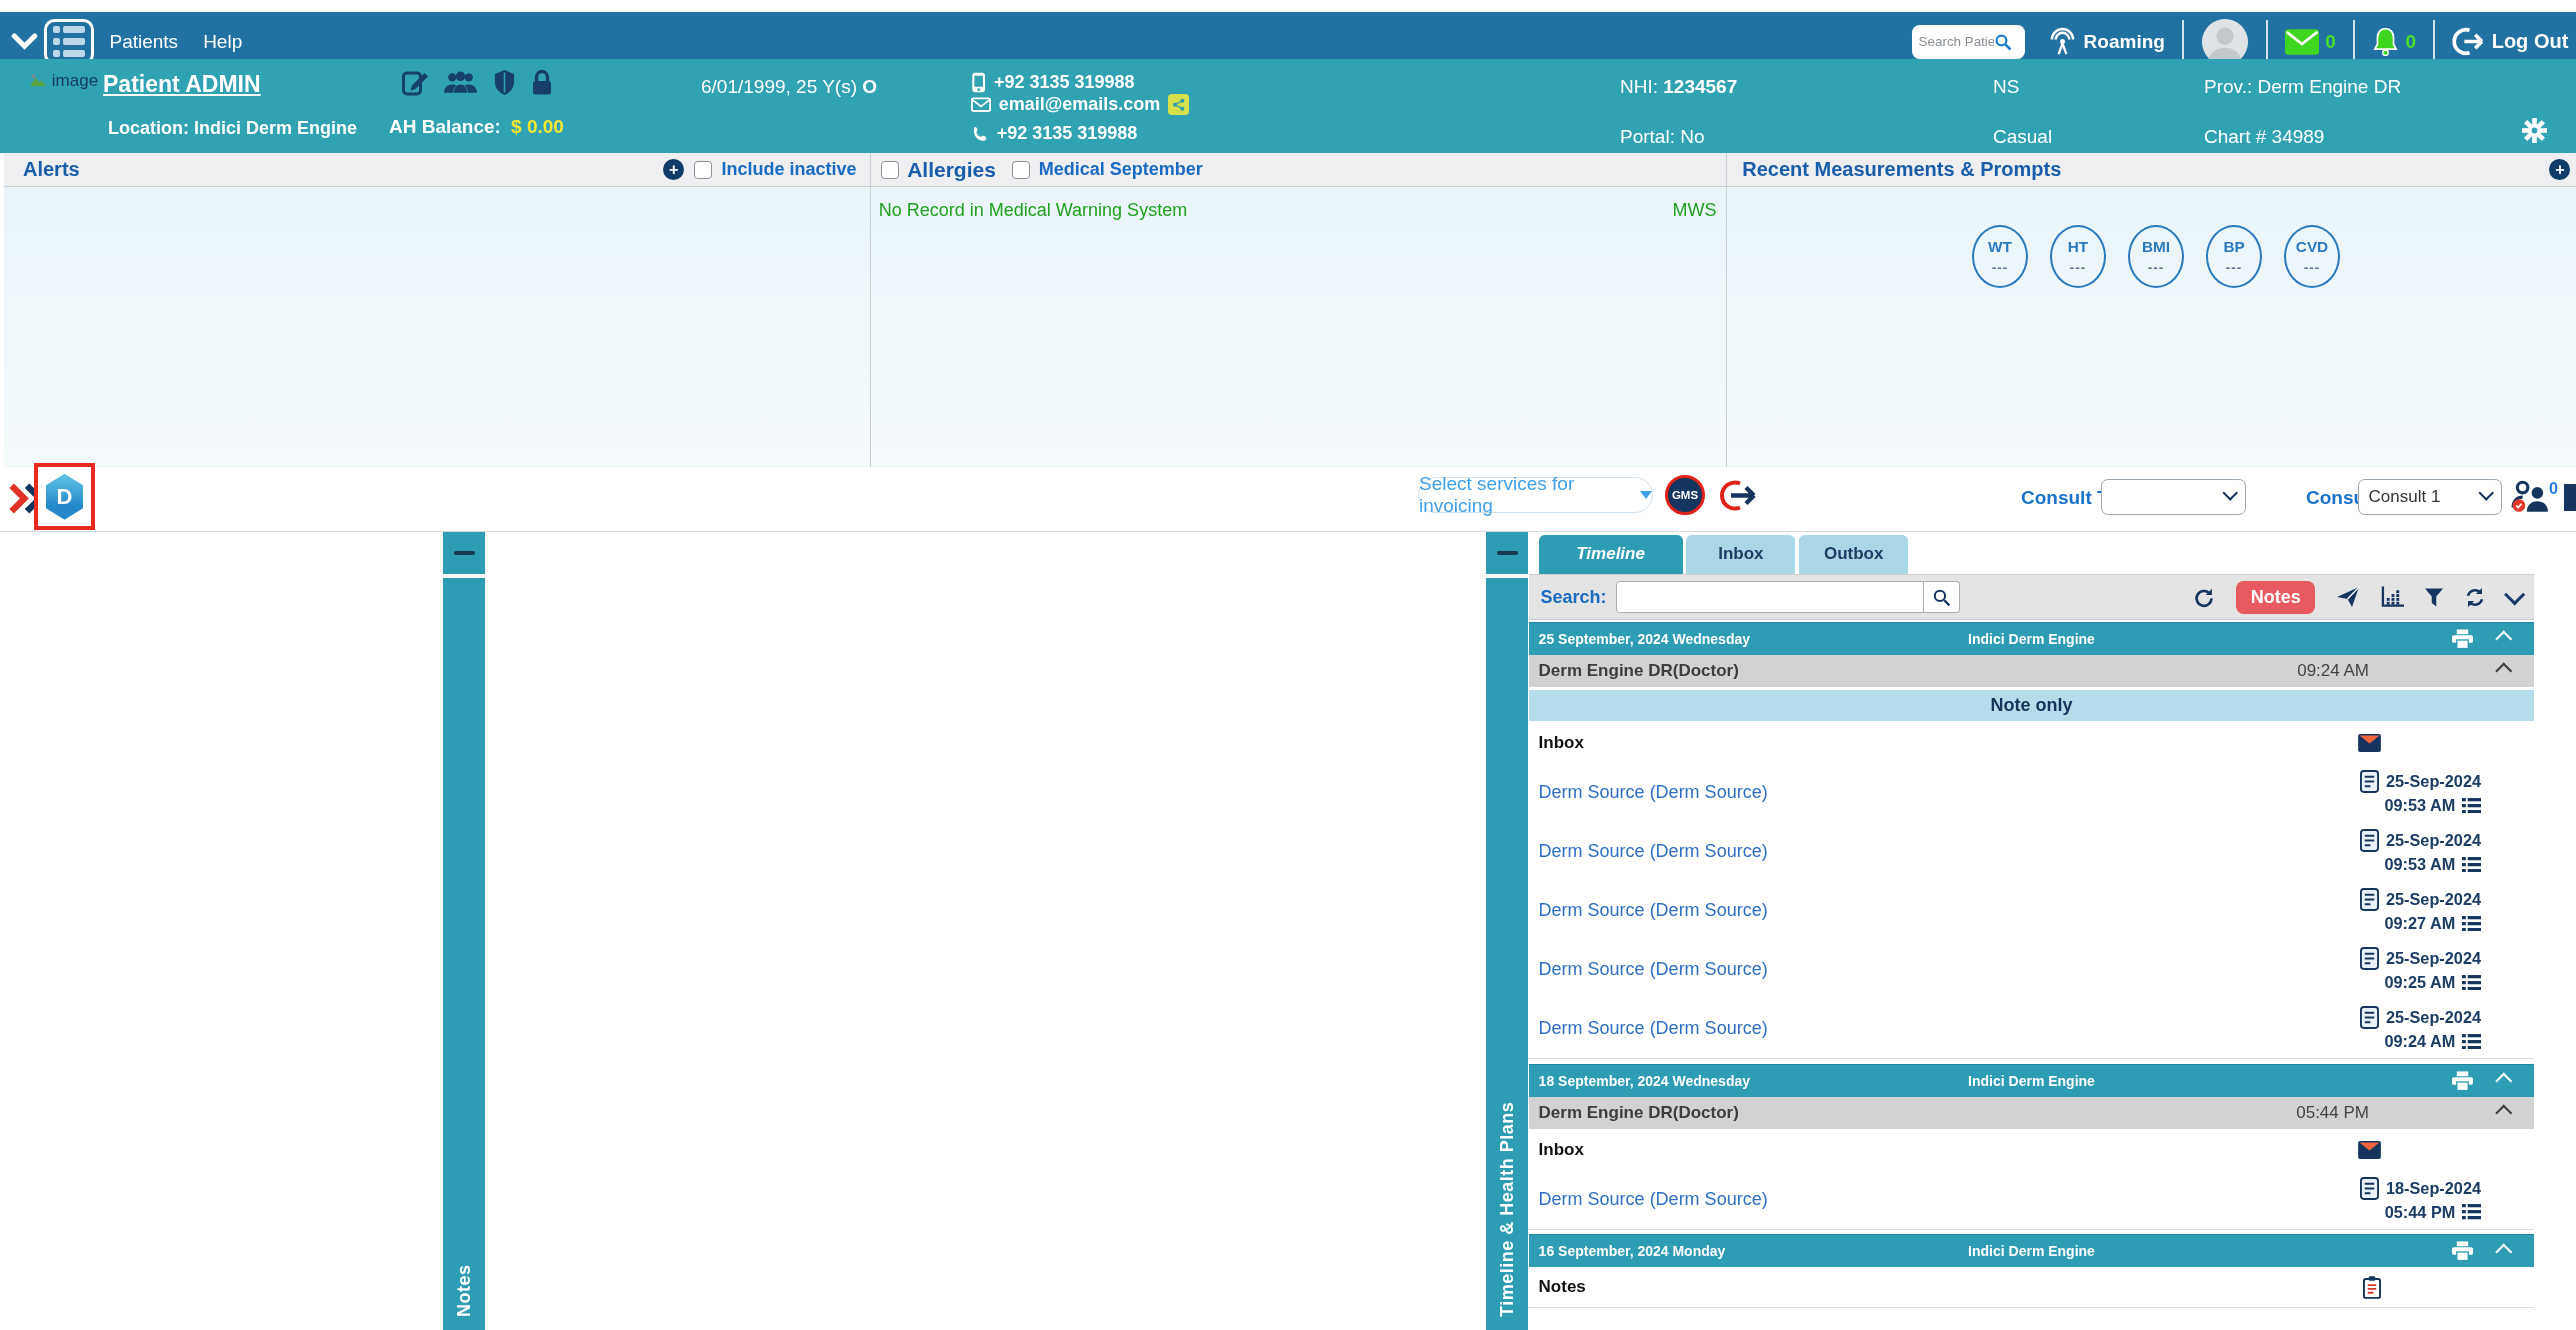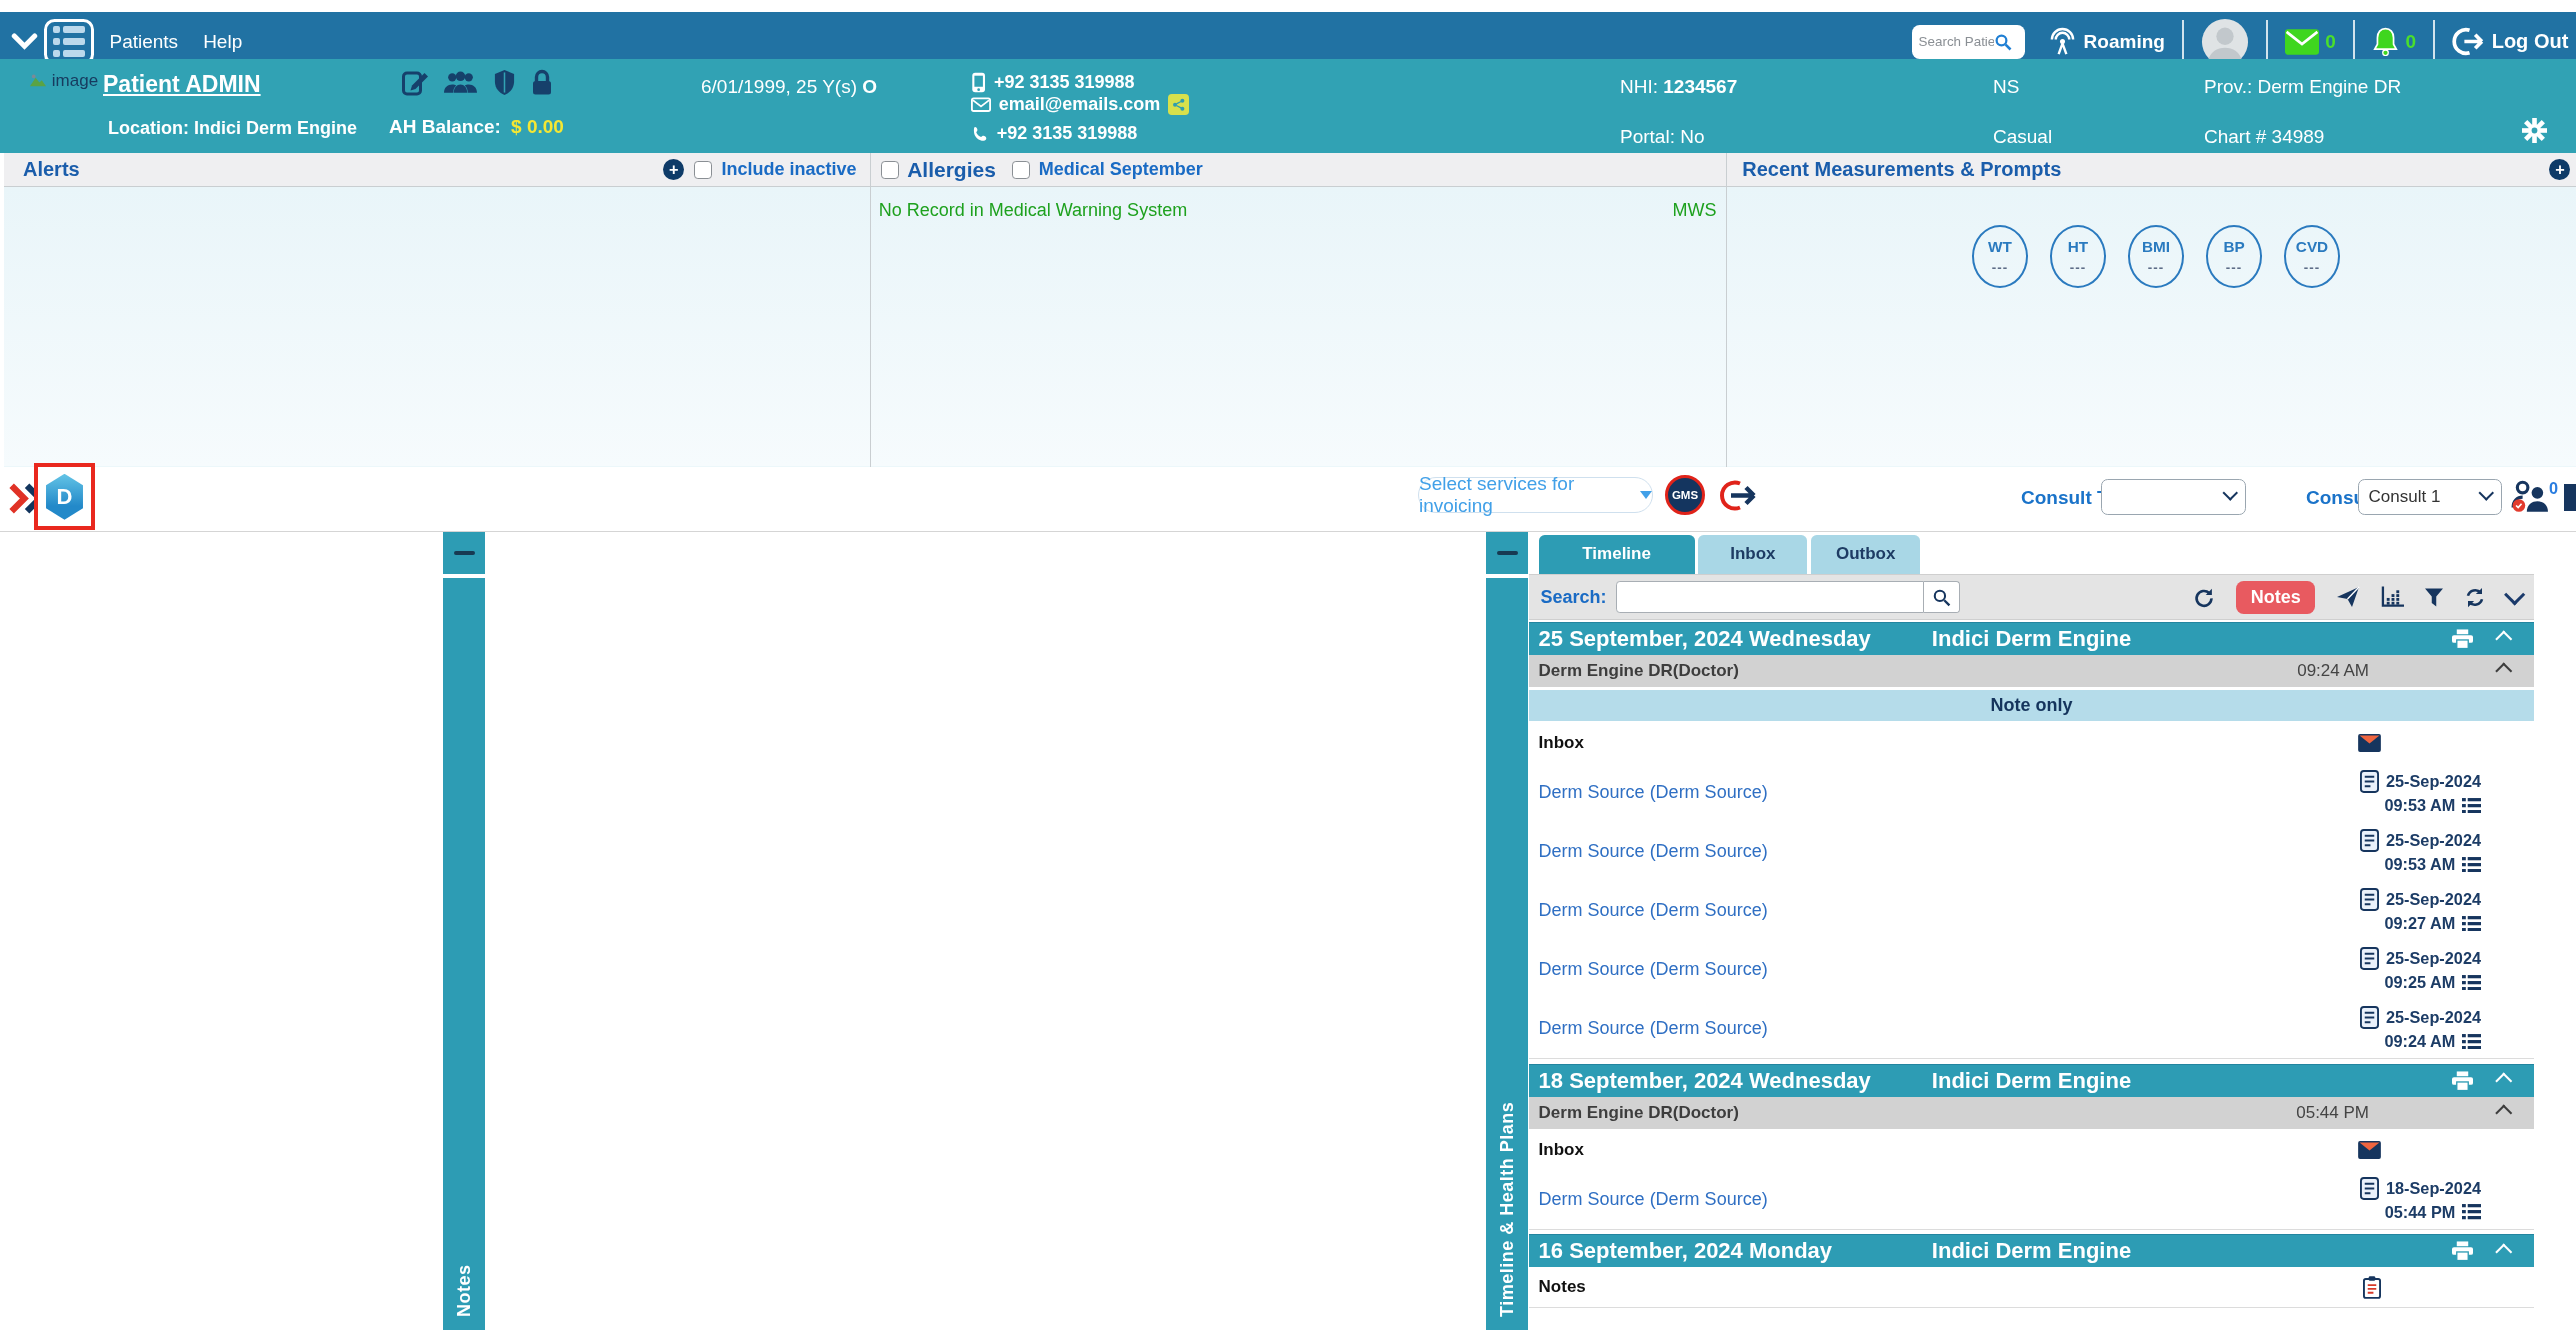--- a/index.html
+++ b/index.html
@@ -108,21 +108,21 @@
   .notes-btn{background:var(--notesred);color:#fff;font-weight:700;font-size:18px;border:none;border-radius:7.7px;
     height:33px;padding:0 14.4px;cursor:pointer;}
   .chev{display:inline-block;width:11.5px;height:11.5px;border-left:2.9px solid #fff;border-top:2.9px solid #fff;}
   .chev.up{transform:rotate(45deg);}
   .chev.down{transform:rotate(225deg);margin-top:-3.8px;}
   .chev.dark{border-color:#3d3d3d;}
   .chev.navy{border-color:var(--navy);border-width:3.8px;width:15.3px;height:15.3px;}
   .tl-list{position:absolute;top:90px;left:0;width:100%;bottom:0;overflow:hidden;}
   .tl-group{border-bottom:1px solid #dcdcdc;margin-bottom:4.8px;}
   .tl-ghead{height:33px;background:var(--ptlteal);border-top:1.9px solid #2285a0;position:relative;
-    display:flex;align-items:center;color:#fff;font-weight:700;font-size:22px;padding:0 9.6px;cursor:pointer;}
+    display:flex;align-items:center;color:#fff;font-weight:700;font-size:14px;padding:0 9.6px;cursor:pointer;}
   .tl-gclinic{position:absolute;left:50%;transform:translateX(-50%);}
   .tl-gicons{position:absolute;right:25px;display:flex;align-items:center;gap:25px;}
   .tl-sub{height:33px;background:var(--subgray);border-bottom:1.9px solid #fff;position:relative;
     display:flex;align-items:center;color:#3d3d3d;font-weight:700;font-size:17px;padding:0 9.6px;cursor:pointer;}
   .tl-time{position:absolute;right:165px;font-weight:400;color:#444;}
   .tl-subchev{position:absolute;right:25px;}
   .tl-note{height:31px;background:var(--noteblue);margin:1.9px 0;display:flex;align-items:center;
     justify-content:center;color:#15345c;font-weight:700;font-size:18px;}
   .tl-section{height:40px;display:flex;align-items:center;justify-content:space-between;
     padding:0 153px 0 9.6px;color:#111;font-weight:700;font-size:17px;}
@@ -442,21 +442,21 @@
 
   <span class="min-btn" style="left:1486px;top:532px;">
       <span class="dash"></span>
     </span>
   <div class="vbar" style="left:1486px;top:578px;bottom:0;">
     <span class="vtext">Timeline &amp; Health Plans</span>
   </div>
 
   <section class="tl-panel">
     <div class="tl-tabs">
-      <span class="tl-tab active" style="width:156px;">Timeline</span>
+      <span class="tl-tab active" style="width:144px;font-style:italic;">Timeline</span>
       <span class="tl-tab" style="width:109px;">Inbox</span>
       <span class="tl-tab" style="width:109px;">Outbox</span>
     </div>
 
     <div class="tl-search">
       <span class="lbl">Search:</span>
       <input class="tl-input" type="text" style="">
       <span class="mag-btn">
         <svg width="19" height="19" viewBox="0 0 24 24">
             <circle cx="10" cy="10" r="6.5" fill="none" stroke="#16355e" stroke-width="2.6"></circle>

